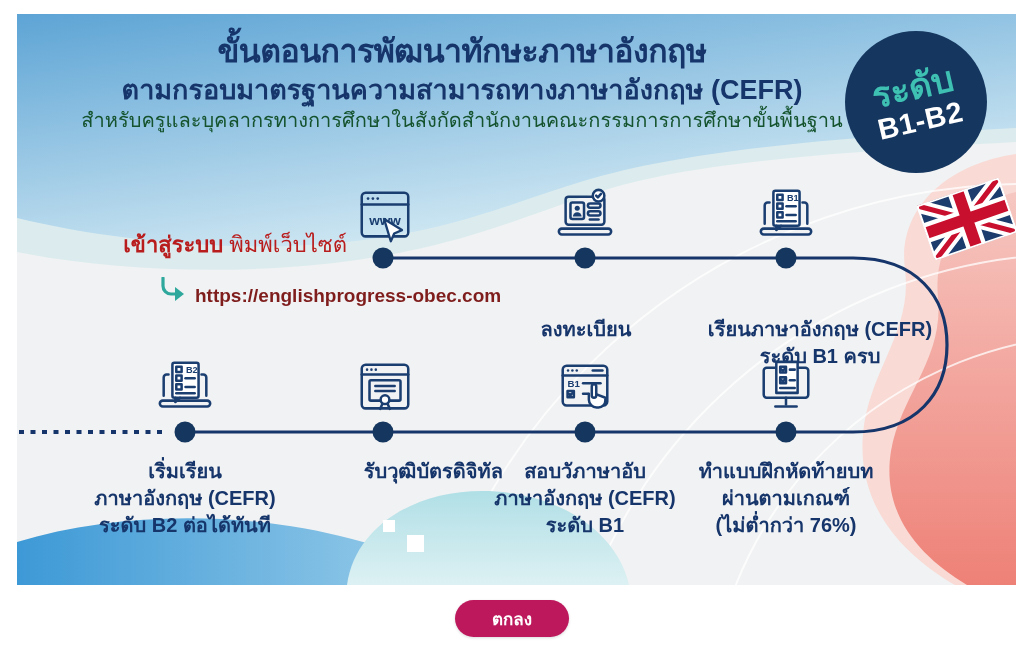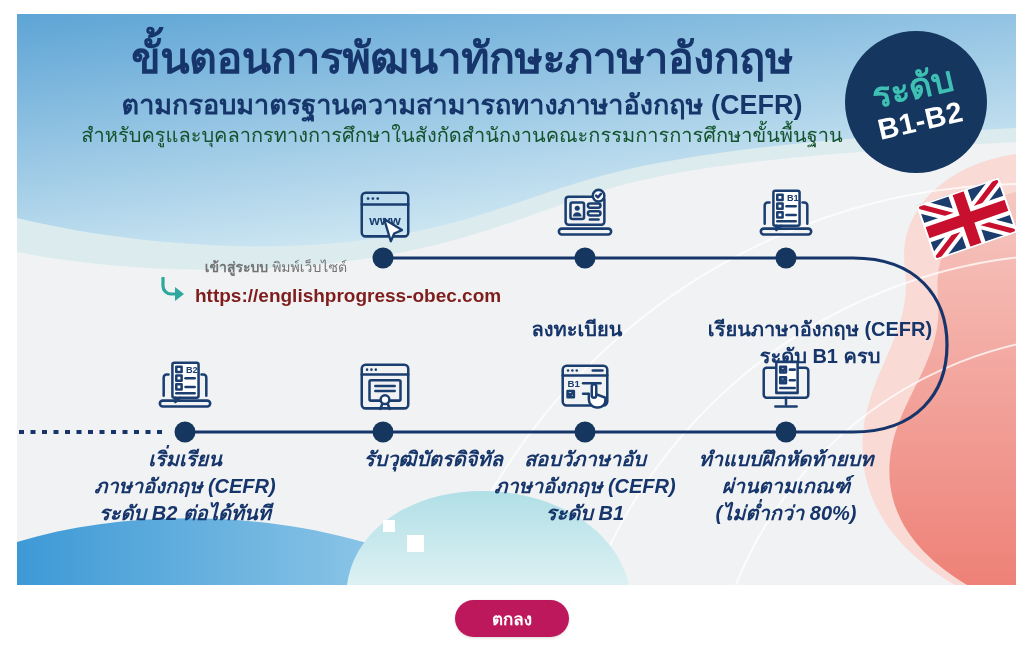--- a/index.html
+++ b/index.html
@@ -3,45 +3,45 @@
 <meta charset="utf-8">
 <style>
   html,body{margin:0;padding:0;background:#ffffff;}
   body{width:1034px;height:653px;position:relative;overflow:hidden;
        font-family:"Liberation Sans","DejaVu Sans",sans-serif;
        -webkit-font-smoothing:antialiased;}
   .card{position:absolute;left:17px;top:14px;width:999px;height:571px;overflow:hidden;background:#f1f2f3;}
   .bg,.timeline{position:absolute;left:0;top:0;width:999px;height:571px;}
   
   .title-block{position:absolute;left:30px;top:16px;width:830px;text-align:center;color:#16356b;}
-  .title-1{font-size:43px;font-weight:800;line-height:1.32;letter-spacing:-.5px;}
+  .title-1{font-size:32px;font-weight:800;line-height:1.32;letter-spacing:-.5px;}
   .title-2{font-size:27px;font-weight:700;line-height:1.25;margin-top:2px;}
   .title-3{font-size:20px;font-weight:400;line-height:1.25;margin-top:0;color:#14532d;}
   
   .badge{position:absolute;left:828px;top:17px;width:142px;height:142px;border-radius:50%;
          background:#14365f;display:flex;align-items:center;justify-content:center;}
   .badge-inner{transform:rotate(-13deg);text-align:center;line-height:1;}
   .badge-label{font-size:35px;font-weight:800;color:#3ec0b2;display:block;}
   .badge-value{font-size:29px;font-weight:800;color:#ffffff;display:block;margin-top:3px;letter-spacing:.5px;}
   
   .flag{position:absolute;left:906px;top:176px;width:88px;height:58px;transform:rotate(-19deg);}
   
   .icon{position:absolute;width:62px;height:58px;}
   .i-r1{top:174px;} .i-r2{top:346px;}
   .ix1{left:337px;} .ix2{left:537px;} .ix3{left:738px;} .ix4{left:137px;}
   .step-label{position:absolute;text-align:center;color:#16356b;font-weight:700;
               font-size:20px;line-height:27px;}
-  .lbl-r1{top:302px;} .lbl-r2{top:432px;font-style:italic;}
-  .c1{left:440px;width:240px;} .c2{left:673px;width:260px;}
+  .lbl-r1{top:302px;} .lbl-r2{top:444px;}
+  .c1{left:449px;width:240px;} .c2{left:673px;width:260px;}
   .c3{left:48px;width:240px;} .c4{left:246px;width:240px;text-align:right;}
   .c5{left:448px;width:240px;} .c6{left:644px;width:250px;}
   .ln{display:block;}
   
-  .entry-label{position:absolute;left:60px;top:242px;width:270px;text-align:right;
-               font-size:14px;color:#737373;white-space:nowrap;}
+  .entry-label{position:absolute;left:60px;top:213px;width:270px;text-align:right;
+               font-size:22px;color:#b91c1c;white-space:nowrap;}
   .entry-label b{font-weight:800;}
   .url-row{position:absolute;left:142px;top:263px;display:flex;align-items:flex-start;}
   .url-arrow{width:27px;height:26px;flex:0 0 auto;}
   .url-text{font-size:19px;font-weight:700;color:#7f1d1d;margin-left:9px;margin-top:8px;white-space:nowrap;}
   
   .ok-btn{position:absolute;left:455px;top:600px;width:114px;height:37px;border-radius:19px;
           background:#be185d;color:#ffffff;font-size:17px;font-weight:700;
           display:flex;align-items:center;justify-content:center;cursor:pointer;
           box-shadow:0 1px 3px rgba(0,0,0,.15);}
   svg text{font-family:"Liberation Sans","DejaVu Sans",sans-serif;}
@@ -272,18 +272,18 @@
       <rect x="26" y="17" width="6" height="6"></rect>
       <path d="M27.3 19.8 l1.6 1.6 2.4-3"></path>
       <line x1="36" y1="9" x2="41" y2="9"></line>
       <line x1="36" y1="20" x2="41" y2="20"></line>
       <line x1="26" y1="28" x2="41" y2="28"></line>
     </g>
   </svg>
   <div class="step-label lbl-r2 c6">
     <span class="ln">ทำแบบฝึกหัดท้ายบท</span>
     <span class="ln">ผ่านตามเกณฑ์</span>
-    <span class="ln">(ไม่ต่ำกว่า 80%)</span>
+    <span class="ln">(ไม่ต่ำกว่า 76%)</span>
   </div>
 
 </div>
 
 <div class="ok-btn">ตกลง</div>
 
 </body></html>

